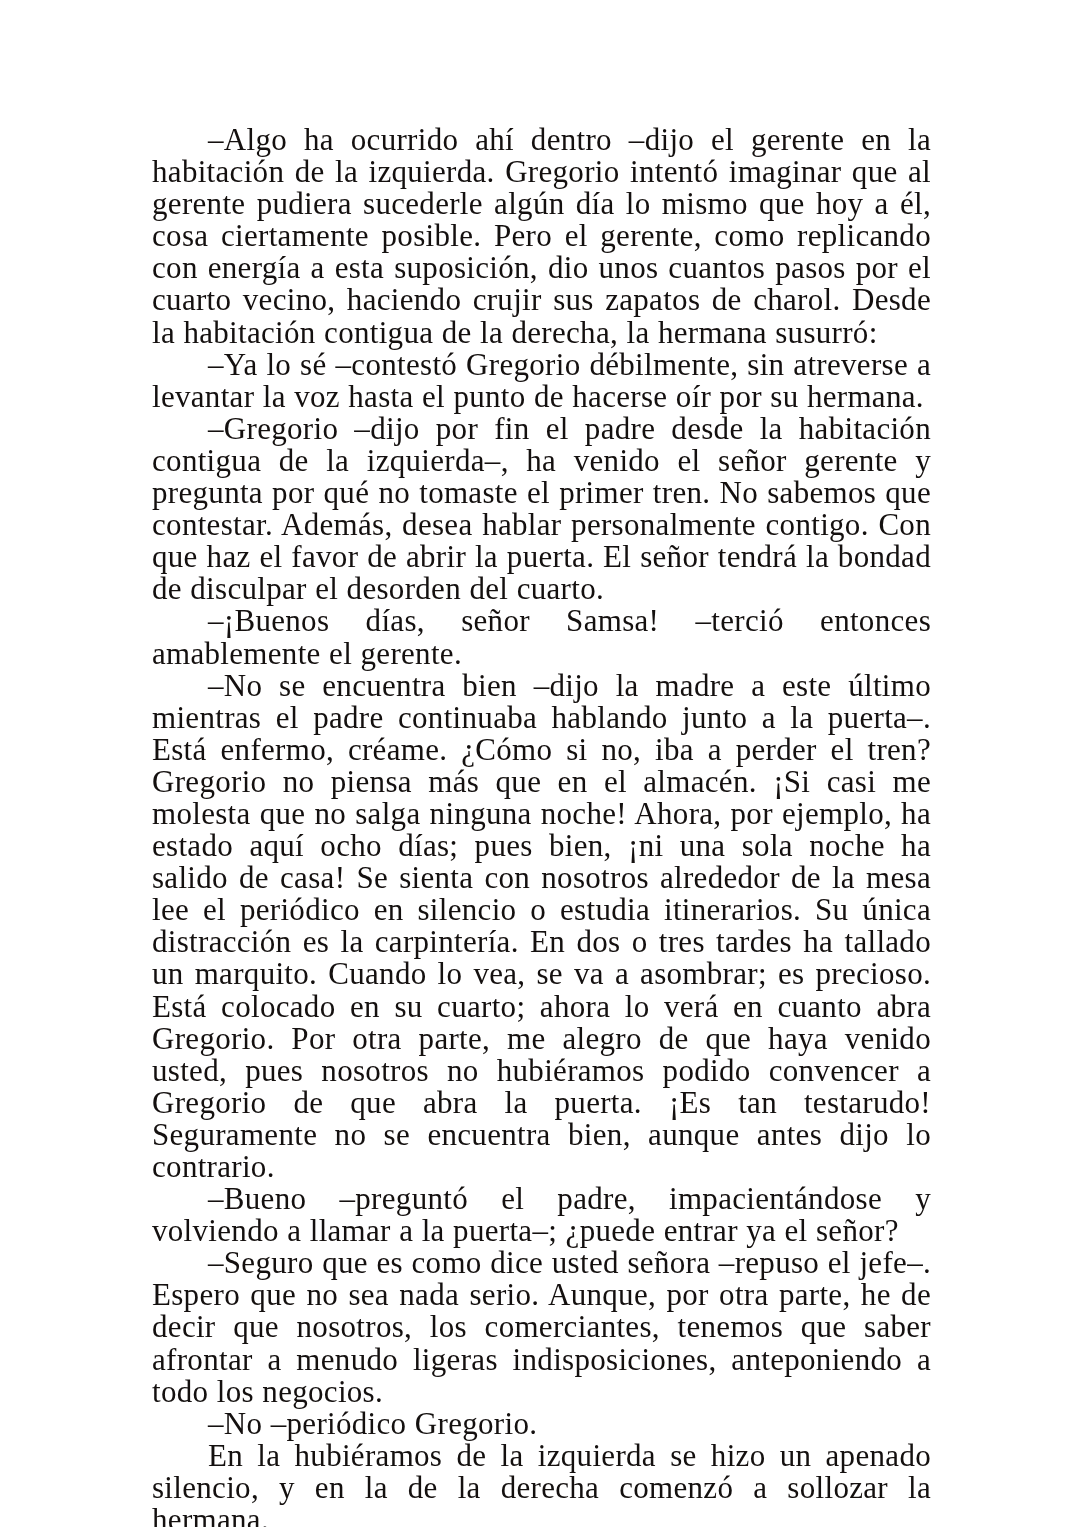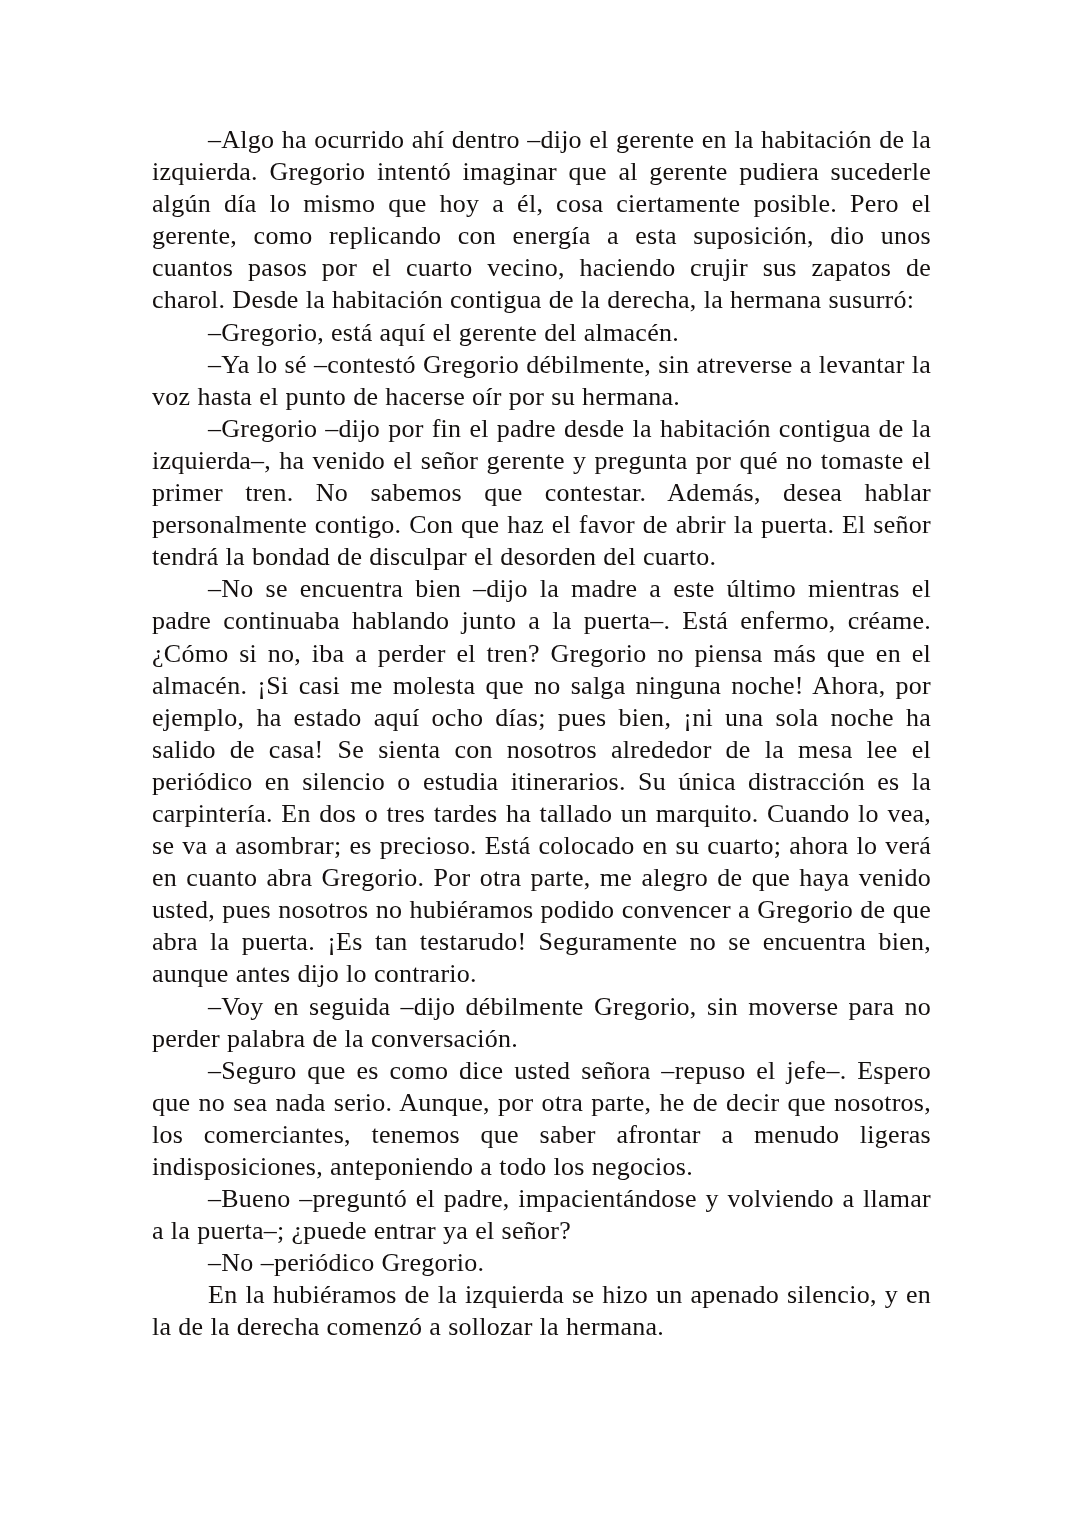--- a/index.html
+++ b/index.html
@@ -27,21 +27,21 @@
     left: 152px;
     top: 124px;
     width: 779px;
   }
   p.para {
     margin: 0;
     padding: 0;
     text-indent: 56px;
     text-align: justify;
     text-justify: inter-word;
-    font-size: 26px;
+    font-size: 31px;
     line-height: 32.1px;
     letter-spacing: 0.01em;
     word-spacing: 0.012em;
     hyphens: none;
     -webkit-hyphens: none;
     font-kerning: normal;
     font-variant-ligatures: common-ligatures;
   }
   p.para:last-child {
     
@@ -49,24 +49,23 @@
   
   p.para { text-align-last: left; }
 </style>
 </head>
 <body>
 
 <div class="page">
   <div class="text-column">
 
     <p class="para">–Algo ha ocurrido ahí dentro –dijo el gerente en la habitación de la izquierda. Gregorio intentó imaginar que al gerente pudiera sucederle algún día lo mismo que hoy a él, cosa ciertamente posible. Pero el gerente, como replicando con energía a esta suposición, dio unos cuantos pasos por el cuarto vecino, haciendo crujir sus zapatos de charol. Desde la habitación contigua de la derecha, la hermana susurró:</p>
-    <p class="para">–Gregorio, está aquí el gerente del almacén.</p>
     <p class="para">–Ya lo sé –contestó Gregorio débilmente, sin atreverse a levantar la voz hasta el punto de hacerse oír por su hermana.</p>
     <p class="para">–Gregorio –dijo por fin el padre desde la habitación contigua de la izquierda–, ha venido el señor gerente y pregunta por qué no tomaste el primer tren. No sabemos que contestar. Además, desea hablar personalmente contigo. Con que haz el favor de abrir la puerta. El señor tendrá la bondad de disculpar el desorden del cuarto.</p>
+    <p class="para">–¡Buenos días, señor Samsa! –terció entonces amablemente el gerente.</p>
     <p class="para">–No se encuentra bien –dijo la madre a este último mientras el padre continuaba  hablando junto a la puerta–. Está enfermo, créame. ¿Cómo si no, iba a perder el tren? Gregorio no piensa más que en el almacén. ¡Si casi me molesta que no salga ninguna noche! Ahora, por ejemplo, ha estado aquí ocho días; pues bien, ¡ni una sola noche ha salido de casa! Se sienta con nosotros alrededor de la mesa lee el periódico en silencio o estudia itinerarios. Su única distracción es la carpintería. En dos o tres tardes ha tallado un marquito. Cuando lo vea, se va a asombrar; es precioso. Está colocado en su cuarto; ahora lo verá en cuanto abra Gregorio. Por otra parte, me alegro de que haya venido usted, pues nosotros no hubiéramos podido convencer a Gregorio de que abra la puerta. ¡Es tan testarudo! Seguramente no se encuentra bien, aunque antes dijo lo contrario.</p>
-    <p class="para">–Voy en seguida –dijo débilmente Gregorio, sin moverse para no perder palabra de la conversación.</p>
+    <p class="para">–Bueno –preguntó el padre, impacientándose y volviendo a llamar a la puerta–; ¿puede entrar ya el señor?</p>
     <p class="para">–Seguro que es como dice usted señora –repuso el jefe–. Espero que no sea nada serio. Aunque, por otra parte, he de decir que nosotros, los comerciantes, tenemos que saber afrontar a menudo ligeras indisposiciones, anteponiendo a todo los negocios.</p>
-    <p class="para">–Bueno –preguntó el padre, impacientándose y volviendo a llamar a la puerta–; ¿puede entrar ya el señor?</p>
     <p class="para">–No –periódico Gregorio.</p>
     <p class="para">En la hubiéramos de la izquierda se hizo un apenado silencio, y en la de la derecha comenzó a sollozar la hermana.</p>
 
   </div>
 </div>
 
 </body></html>

